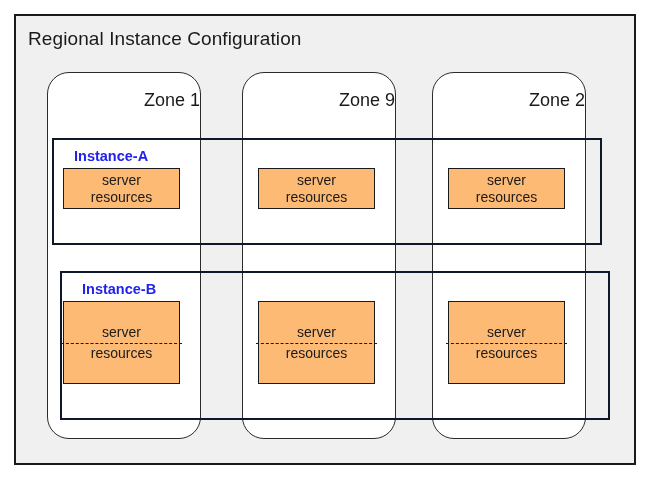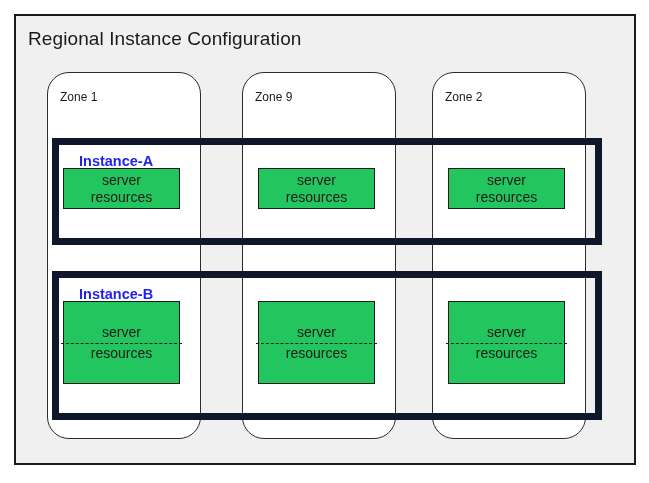--- a/index.html
+++ b/index.html
@@ -48,32 +48,32 @@
     border: 1.4px solid #2b2b2b;
     border-radius: 22px;
   }
   #zone-card-1 { left: 31px; }
   #zone-card-2 { left: 226px; }
   #zone-card-3 { left: 416px; }
 
   .zone-title {
     position: absolute;
     top: 17px;
-    left: 12px;
+    left: 0;
     width: 100%;
-    text-align: left;
-    font-size: 12px;
+    text-align: right;
+    font-size: 18px;
     color: #1a1a1a;
   }
 
   
   .res-box {
     position: absolute;
     box-sizing: border-box;
-    background: #22c55e;
+    background: #fdba74;
     border: 1.4px solid #1a1a1a;
     font-size: 14px;
     color: #1a1a1a;
     text-align: center;
     line-height: 17px;
   }
 
   
   .res-box.top {
     width: 117px;
@@ -120,31 +120,31 @@
     right: -3px;
     top: 50%;
     height: 0;
     border-top: 1.6px dashed #1a1a1a;
   }
 
   
   .instance-rect {
     position: absolute;
     box-sizing: border-box;
-    border: 7px solid #0f172a;
+    border: 2px solid #0f172a;
     background: transparent;
   }
   #instance-rect-a {
     left: 36px;
     top: 122px;
     width: 550px;
     height: 107px;
   }
   #instance-rect-b {
-    left: 36px;
+    left: 44px;
     top: 255px;
     width: 550px;
     height: 149px;
   }
   .instance-label {
     position: absolute;
     left: 20px;
     top: 8px;
     font-size: 14.5px;
     font-weight: bold;

